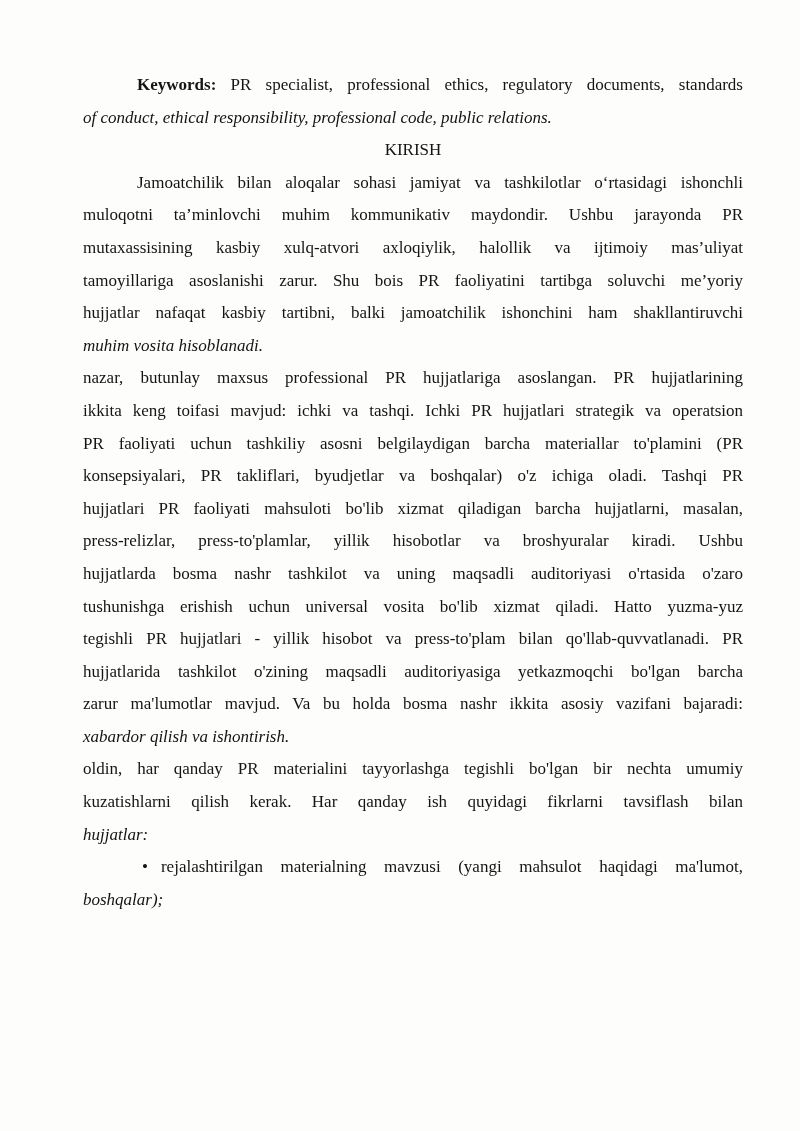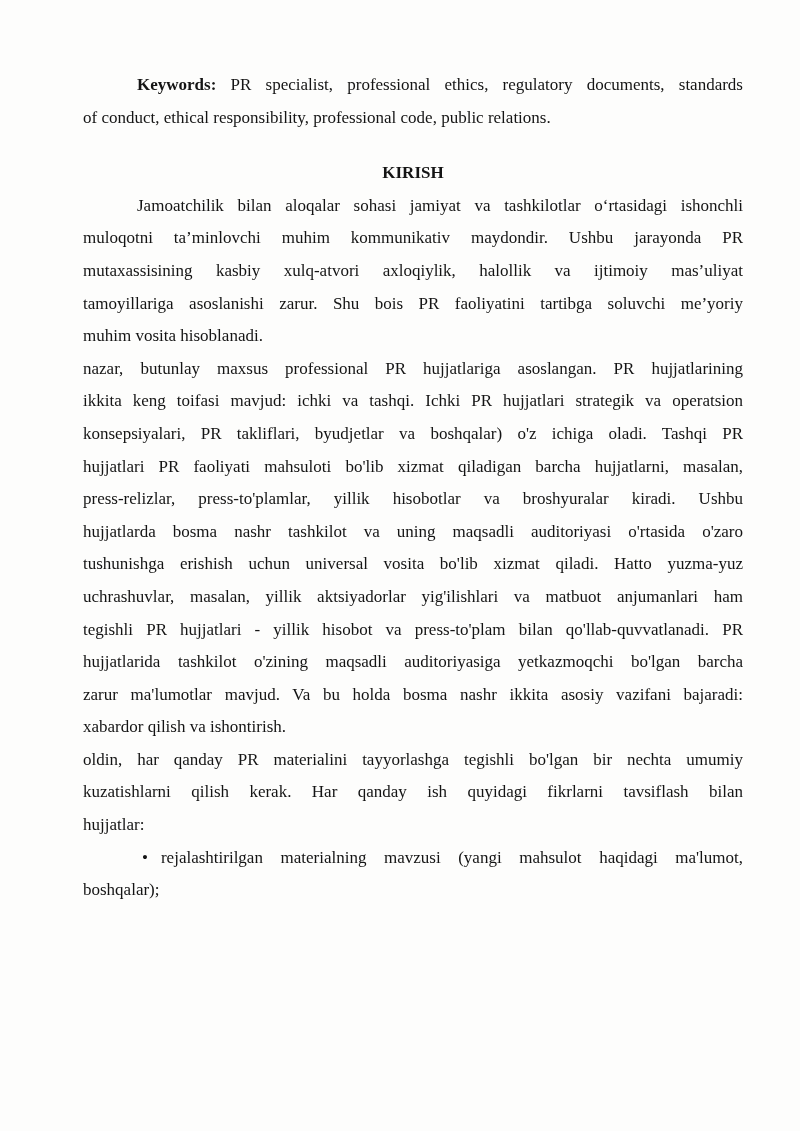--- a/index.html
+++ b/index.html
@@ -18,52 +18,52 @@
     font-size: 17px;
     line-height: 32.6px;
     padding: 69px 57px 0 83px;
     overflow: hidden;
   }
   .line {
     text-align: justify;
     text-align-last: justify;
     white-space: normal;
   }
-  .line.last { text-align-last: left; }
+  .line.last { text-align-last: left; font-style: italic; }
   .line.first { text-indent: 54px; }
   .line.heading {
     text-align: center;
     text-align-last: center;
-    font-weight: bold;
-    margin-top: 23px;
+    font-weight: normal;
   }
   .line.bullet-first { text-indent: 59px; }
   .bullet-glyph { padding-right: 13px; }
   b { font-weight: bold; }
 </style>
 </head>
 <body>
 
 <main class="page" style="background: rgb(253, 253, 252); color: rgb(20, 20, 20);">
     <div class="line first"><b>Keywords:</b> PR specialist, professional ethics, regulatory documents, standards</div>
     <div class="line last">of conduct, ethical responsibility, professional code, public relations.</div>
     <div class="line heading">KIRISH</div>
     <div class="line first">Jamoatchilik bilan aloqalar sohasi jamiyat va tashkilotlar oʻrtasidagi ishonchli</div>
     <div class="line">muloqotni taʼminlovchi muhim kommunikativ maydondir. Ushbu jarayonda PR</div>
     <div class="line">mutaxassisining kasbiy xulq-atvori axloqiylik, halollik va ijtimoiy masʼuliyat</div>
     <div class="line">tamoyillariga asoslanishi zarur. Shu bois PR faoliyatini tartibga soluvchi meʼyoriy</div>
+    <div class="line">hujjatlar nafaqat kasbiy tartibni, balki jamoatchilik ishonchini ham shakllantiruvchi</div>
     <div class="line last">muhim vosita hisoblanadi.</div>
     <div class="line">nazar, butunlay maxsus professional PR hujjatlariga asoslangan. PR hujjatlarining</div>
     <div class="line">ikkita keng toifasi mavjud: ichki va tashqi. Ichki PR hujjatlari strategik va operatsion</div>
+    <div class="line">PR faoliyati uchun tashkiliy asosni belgilaydigan barcha materiallar to'plamini (PR</div>
     <div class="line">konsepsiyalari, PR takliflari, byudjetlar va boshqalar) o'z ichiga oladi. Tashqi PR</div>
     <div class="line">hujjatlari PR faoliyati mahsuloti bo'lib xizmat qiladigan barcha hujjatlarni, masalan,</div>
     <div class="line">press-relizlar, press-to'plamlar, yillik hisobotlar va broshyuralar kiradi. Ushbu</div>
     <div class="line">hujjatlarda bosma nashr tashkilot va uning maqsadli auditoriyasi o'rtasida o'zaro</div>
     <div class="line">tushunishga erishish uchun universal vosita bo'lib xizmat qiladi. Hatto yuzma-yuz</div>
-    <div class="line">uchrashuvlar, masalan, yillik aktsiyadorlar yig'ilishlari va matbuot anjumanlari ham</div>
     <div class="line">tegishli PR hujjatlari - yillik hisobot va press-to'plam bilan qo'llab-quvvatlanadi. PR</div>
     <div class="line">hujjatlarida tashkilot o'zining maqsadli auditoriyasiga yetkazmoqchi bo'lgan barcha</div>
     <div class="line">zarur ma'lumotlar mavjud. Va bu holda bosma nashr ikkita asosiy vazifani bajaradi:</div>
     <div class="line last">xabardor qilish va ishontirish.</div>
     <div class="line">oldin, har qanday PR materialini tayyorlashga tegishli bo'lgan bir nechta umumiy</div>
     <div class="line">kuzatishlarni qilish kerak. Har qanday ish quyidagi fikrlarni tavsiflash bilan</div>
     <div class="line last">hujjatlar:</div>
     <div class="line bullet-first"><span class="bullet-glyph">•</span>rejalashtirilgan materialning mavzusi (yangi mahsulot haqidagi ma'lumot,</div>
     <div class="line last">boshqalar);</div>
   </main>

